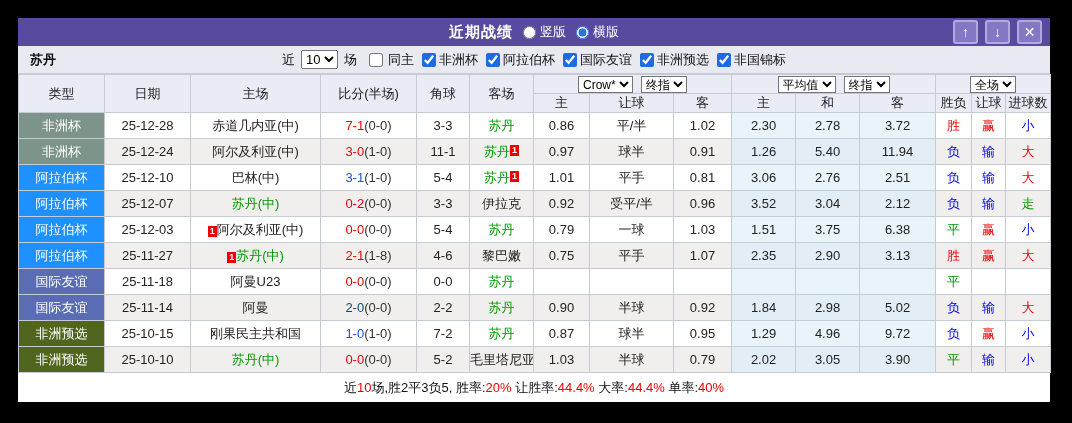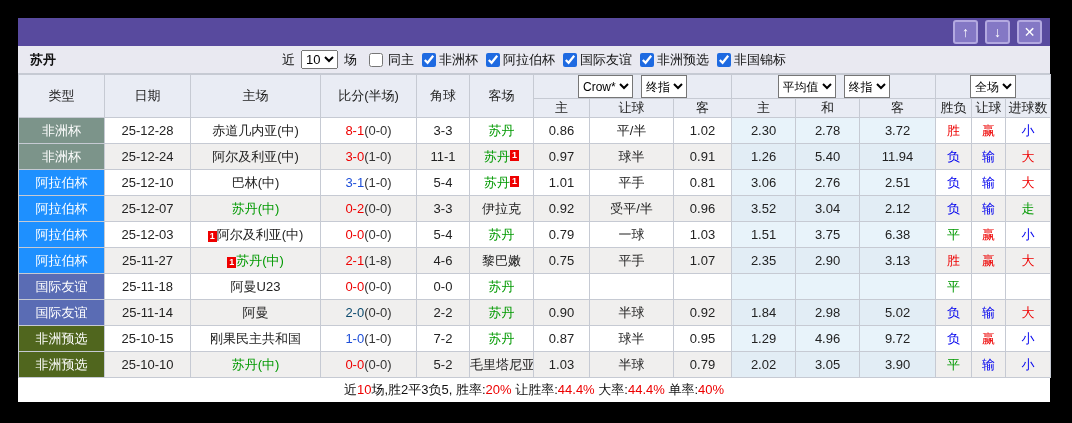--- a/index.html
+++ b/index.html
@@ -31,40 +31,51 @@
   .chk { width:14px; height:14px; accent-color:#1e6ae1; margin-left:6px; margin-right:1px; }
   .chk.first { margin-left:10px; margin-right:3px; }
 
   
   table { border-collapse:collapse; table-layout:fixed; width:1032px; flex:0 0 auto; }
   th, td { border:1px solid #c6cad3; font-size:13px; text-align:center; overflow:hidden;
            white-space:nowrap; color:#222; }
   thead th { background:#e9ecf4; font-weight:normal; height:19px; }
   thead tr.grp th { border-bottom:none; }
   .sel-cell { display:flex; justify-content:center; align-items:center; gap:8px; }
-  .hdr-select { font-size:12px; height:23px; background:#fff; }
+  .hdr-select { font-size:12px; height:17px; background:#fff; }
   tbody td { height:26px; }
   tbody tr.stripe td { background:#f0efee; }
   td.avgcol { background:#e8f3fa !important; }
   tr.stripe td.avgcol { background:#e2edf5 !important; }
   .type-badge { color:#fff; font-size:13px; }
   .badge1 { display:inline-block; color:#fff; font-size:9px; line-height:11px;
             padding:0 2px; font-weight:bold; }
   .badge1.sup { vertical-align:3px; }
 
   
   .tfooter { flex:1; display:flex; align-items:center; justify-content:center;
              font-size:13px; color:#111; background:#fff; }
 </style>
 </head>
 <body>
 
 <div class="panel">
 
   <div class="titlebar">
+    <div class="title-group">
+      <span class="title-text">近期战绩</span>
+      <label class="radio-opt">
+        <input type="radio" name="layout" style="">
+        <span>竖版</span>
+      </label>
+      <label class="radio-opt">
+        <input type="radio" name="layout" checked="" style="">
+        <span>横版</span>
+      </label>
+    </div>
     <div class="winbtns">
       <div class="winbtn">↑</div>
       <div class="winbtn">↓</div>
       <div class="winbtn">✕</div>
     </div>
   </div>
 
   <div class="filterbar">
     <span class="team-label">苏丹</span>
     <div class="filter-group">
@@ -152,21 +163,21 @@
         <th>胜负</th>
         <th>让球</th>
         <th>进球数</th>
       </tr>
     </thead>
     <tbody id="tbody">
         <tr>
           <td class="type-badge" style="background: rgb(124, 148, 138); color: rgb(255, 255, 255);">非洲杯</td>
           <td>25-12-28</td>
           <td><span>赤道几内亚(中)</span></td>
-          <td><span style="color: rgb(238, 0, 0);">8-1</span><span style="color: rgb(51, 51, 51);">(0-0)</span></td>
+          <td><span style="color: rgb(238, 0, 0);">7-1</span><span style="color: rgb(51, 51, 51);">(0-0)</span></td>
           <td>3-3</td>
           <td><span style="color: rgb(0, 153, 0);">苏丹</span></td>
           <td>0.86</td>
           <td>平/半</td>
           <td>1.02</td>
           <td class="avgcol">2.30</td>
           <td class="avgcol">2.78</td>
           <td class="avgcol">3.72</td>
           <td style="color: rgb(238, 0, 0);">胜</td>
           <td style="color: rgb(238, 0, 0);">赢</td>

